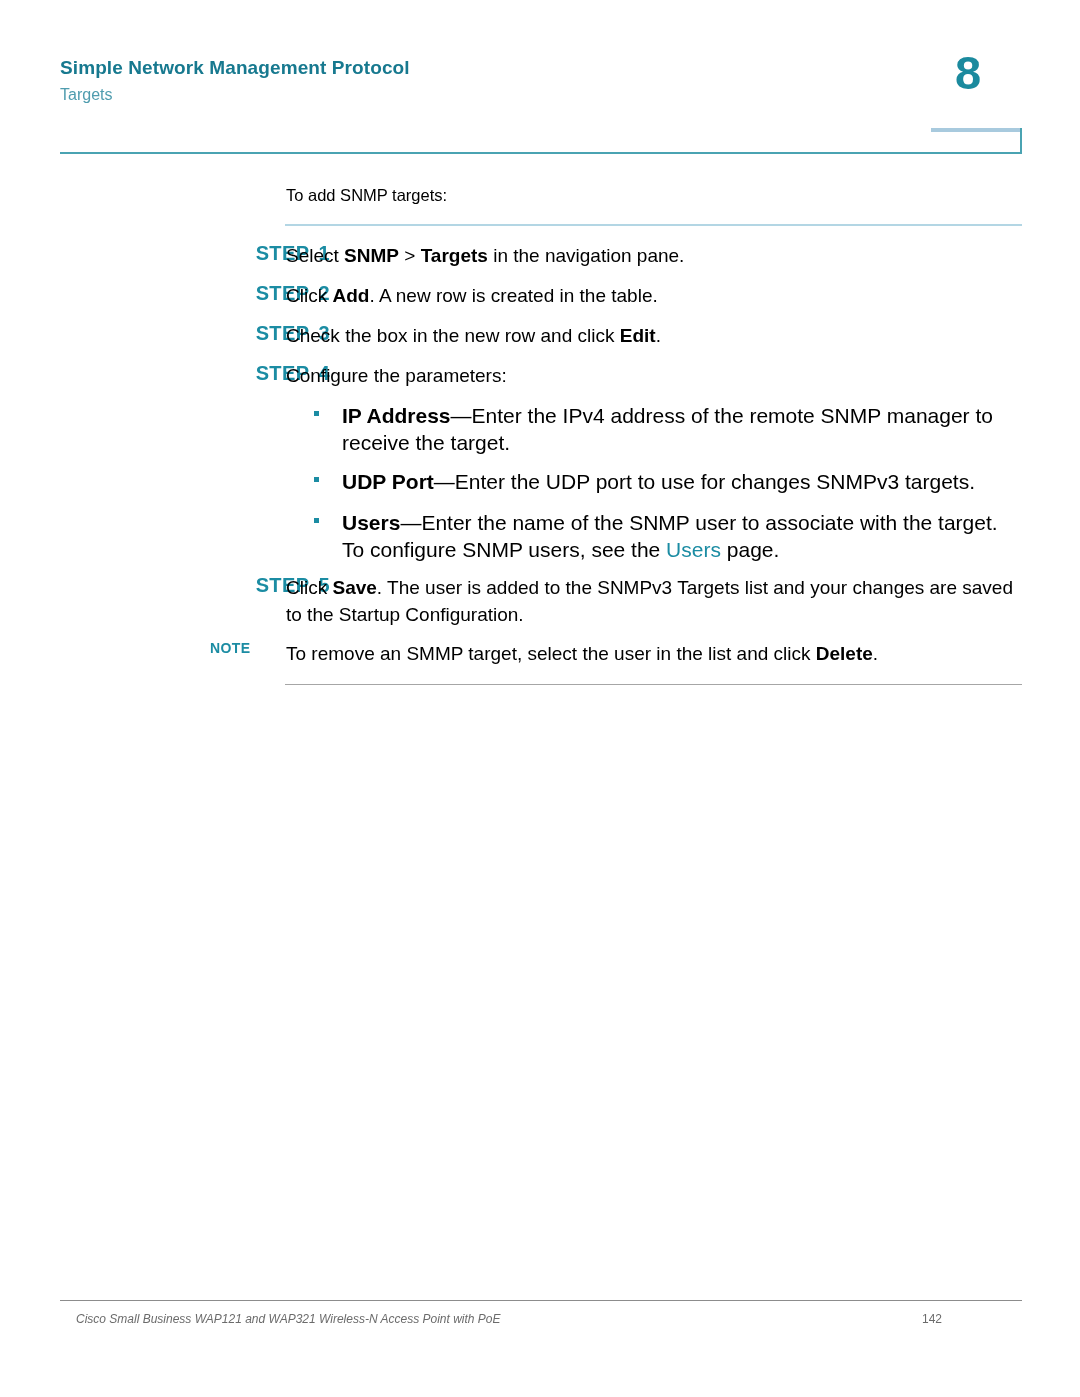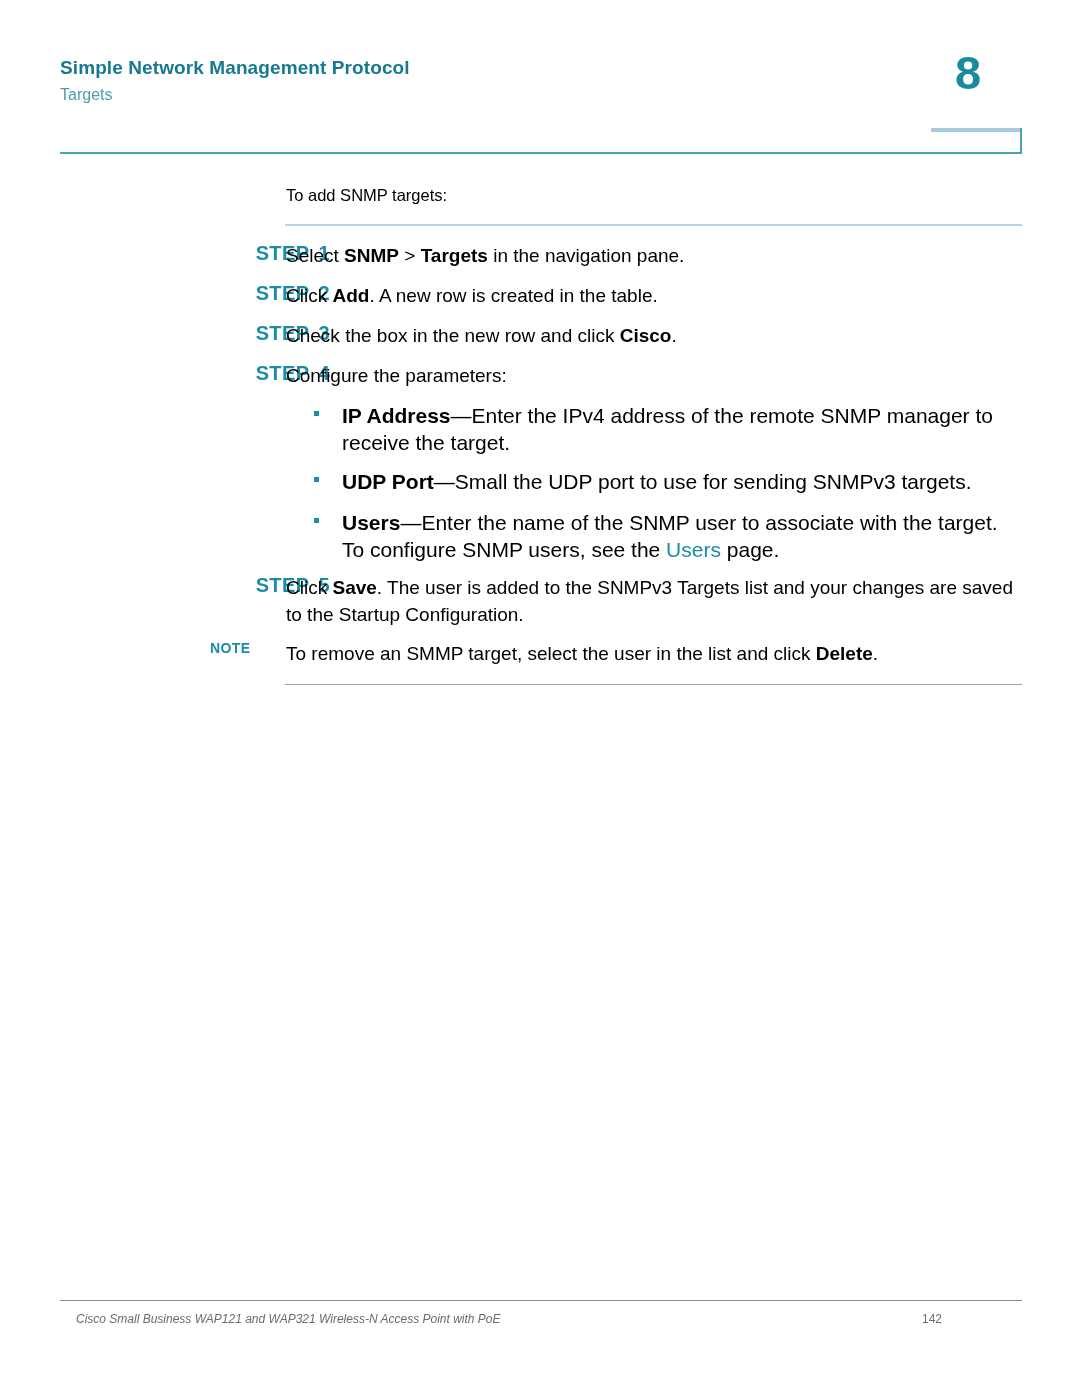--- a/index.html
+++ b/index.html
@@ -235,38 +235,38 @@
       <div class="step-label">
         <span class="step-word">STEP</span><span>2</span>
       </div>
       <div class="step-body"><span>Click </span><b>Add</b><span>. A new row is created in the table.</span></div>
     </div>
 
     <div class="step" style="top:322px;">
       <div class="step-label">
         <span class="step-word">STEP</span><span>3</span>
       </div>
-      <div class="step-body"><span>Check the box in the new row and click </span><b>Cisco</b><span>.</span></div>
+      <div class="step-body"><span>Check the box in the new row and click </span><b>Edit</b><span>.</span></div>
     </div>
 
     <div class="step" style="top:362px;">
       <div class="step-label">
         <span class="step-word">STEP</span><span>4</span>
       </div>
       <div class="step-body"><span>Configure the parameters:</span></div>
     </div>
 
     <div class="bullet-item" style="top:402px;">
       <span class="bullet-marker"></span>
       <div class="bullet-text"><b>IP Address</b><span>—Enter the IPv4 address of the remote SNMP manager to receive the target.</span></div>
     </div>
 
     <div class="bullet-item" style="top:468px;">
       <span class="bullet-marker"></span>
-      <div class="bullet-text"><b>UDP Port</b><span>—Small the UDP port to use for sending SNMPv3 targets.</span></div>
+      <div class="bullet-text"><b>UDP Port</b><span>—Enter the UDP port to use for changes SNMPv3 targets.</span></div>
     </div>
 
     <div class="bullet-item" style="top:509px;">
       <span class="bullet-marker"></span>
       <div class="bullet-text"><b>Users</b><span>—Enter the name of the SNMP user to associate with the target. To configure SNMP users, see the </span><span class="link">Users</span><span> page.</span></div>
     </div>
 
     <div class="step" style="top:574px;">
       <div class="step-label">
         <span class="step-word">STEP</span><span>5</span>

